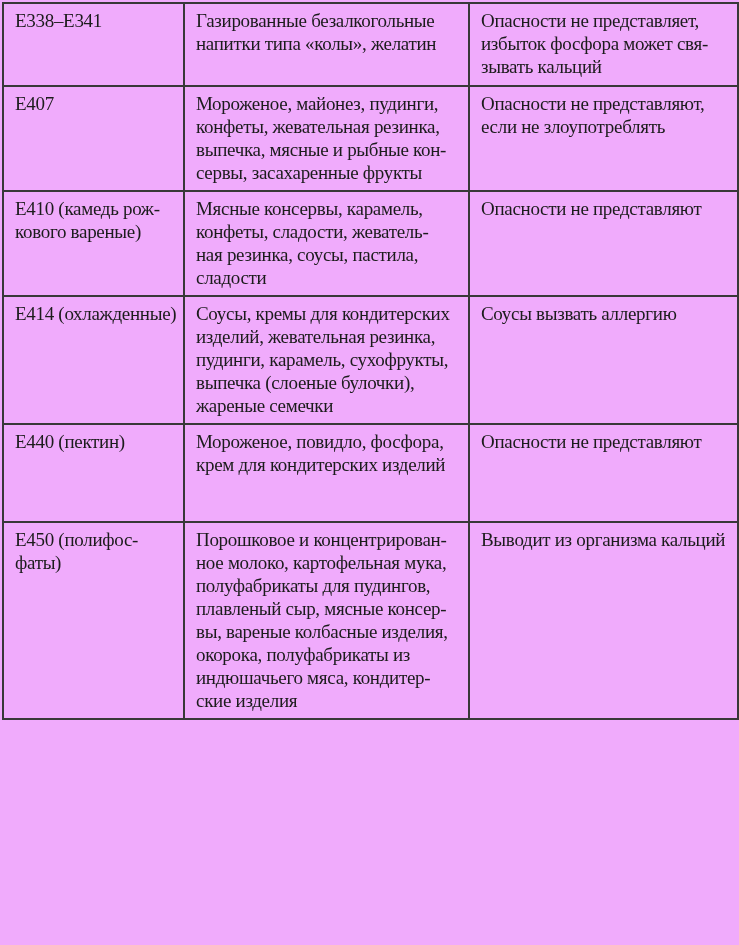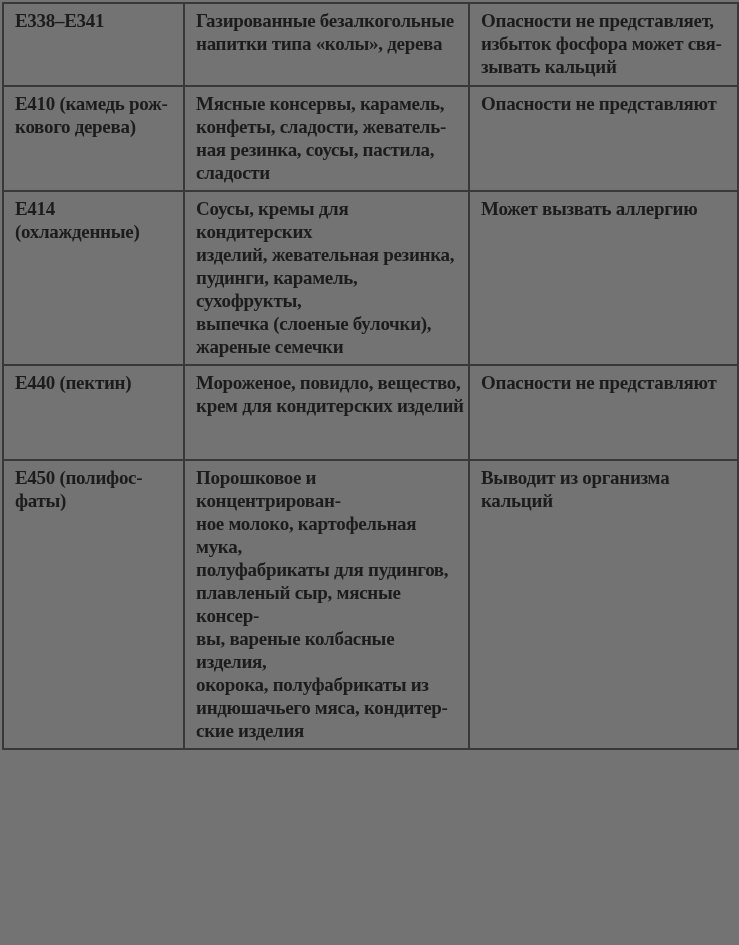--- a/index.html
+++ b/index.html
@@ -8,22 +8,21 @@
     background: #fdfdfd;
     width: 739px;
     height: 945px;
     overflow: hidden;
   }
   .page {
     box-sizing: border-box;
     width: 739px;
     height: 945px;
     padding: 2px 1px 1px 2px;
-    background: #737373;
-    font-weight: bold;
+    background: #f0abfc;
   }
   table.additives {
     border-collapse: collapse;
     table-layout: fixed;
     width: 735px;
     font-family: "Liberation Serif", "DejaVu Serif", serif;
     font-size: 19px;
     line-height: 23px;
     letter-spacing: -0.3px;
     color: #1c1c1c;
@@ -56,46 +55,55 @@
   <table class="additives">
     <colgroup>
       <col class="c-code">
       <col class="c-products">
       <col class="c-hazard">
     </colgroup>
     <tbody>
       <tr>
         <td>Е338–Е341</td>
         <td>Газированные безалкогольные
-напитки типа «колы», дерева</td>
+напитки типа «колы», желатин</td>
         <td>Опасности не представляет,
 избыток фосфора может свя-
 зывать кальций</td>
       </tr>
       <tr>
+        <td>Е407</td>
+        <td>Мороженое, майонез, пудинги,
+конфеты, жевательная резинка,
+выпечка, мясные и рыбные кон-
+сервы, засахаренные фрукты</td>
+        <td>Опасности не представляют,
+если не злоупотреблять</td>
+      </tr>
+      <tr>
         <td>Е410 (камедь рож-
-кового дерева)</td>
+кового вареные)</td>
         <td>Мясные консервы, карамель,
 конфеты, сладости, жеватель-
 ная резинка, соусы, пастила,
 сладости</td>
         <td>Опасности не представляют</td>
       </tr>
       <tr>
         <td>Е414 (охлажденные)</td>
         <td>Соусы, кремы для кондитерских
 изделий, жевательная резинка,
 пудинги, карамель, сухофрукты,
 выпечка (слоеные булочки),
 жареные семечки</td>
-        <td>Может вызвать аллергию</td>
+        <td>Соусы вызвать аллергию</td>
       </tr>
       <tr>
         <td>Е440 (пектин)</td>
-        <td>Мороженое, повидло, вещество,
+        <td>Мороженое, повидло, фосфора,
 крем для кондитерских изделий</td>
         <td>Опасности не представляют</td>
       </tr>
       <tr>
         <td>Е450 (полифос-
 фаты)</td>
         <td>Порошковое и концентрирован-
 ное молоко, картофельная мука,
 полуфабрикаты для пудингов,
 плавленый сыр, мясные консер-

